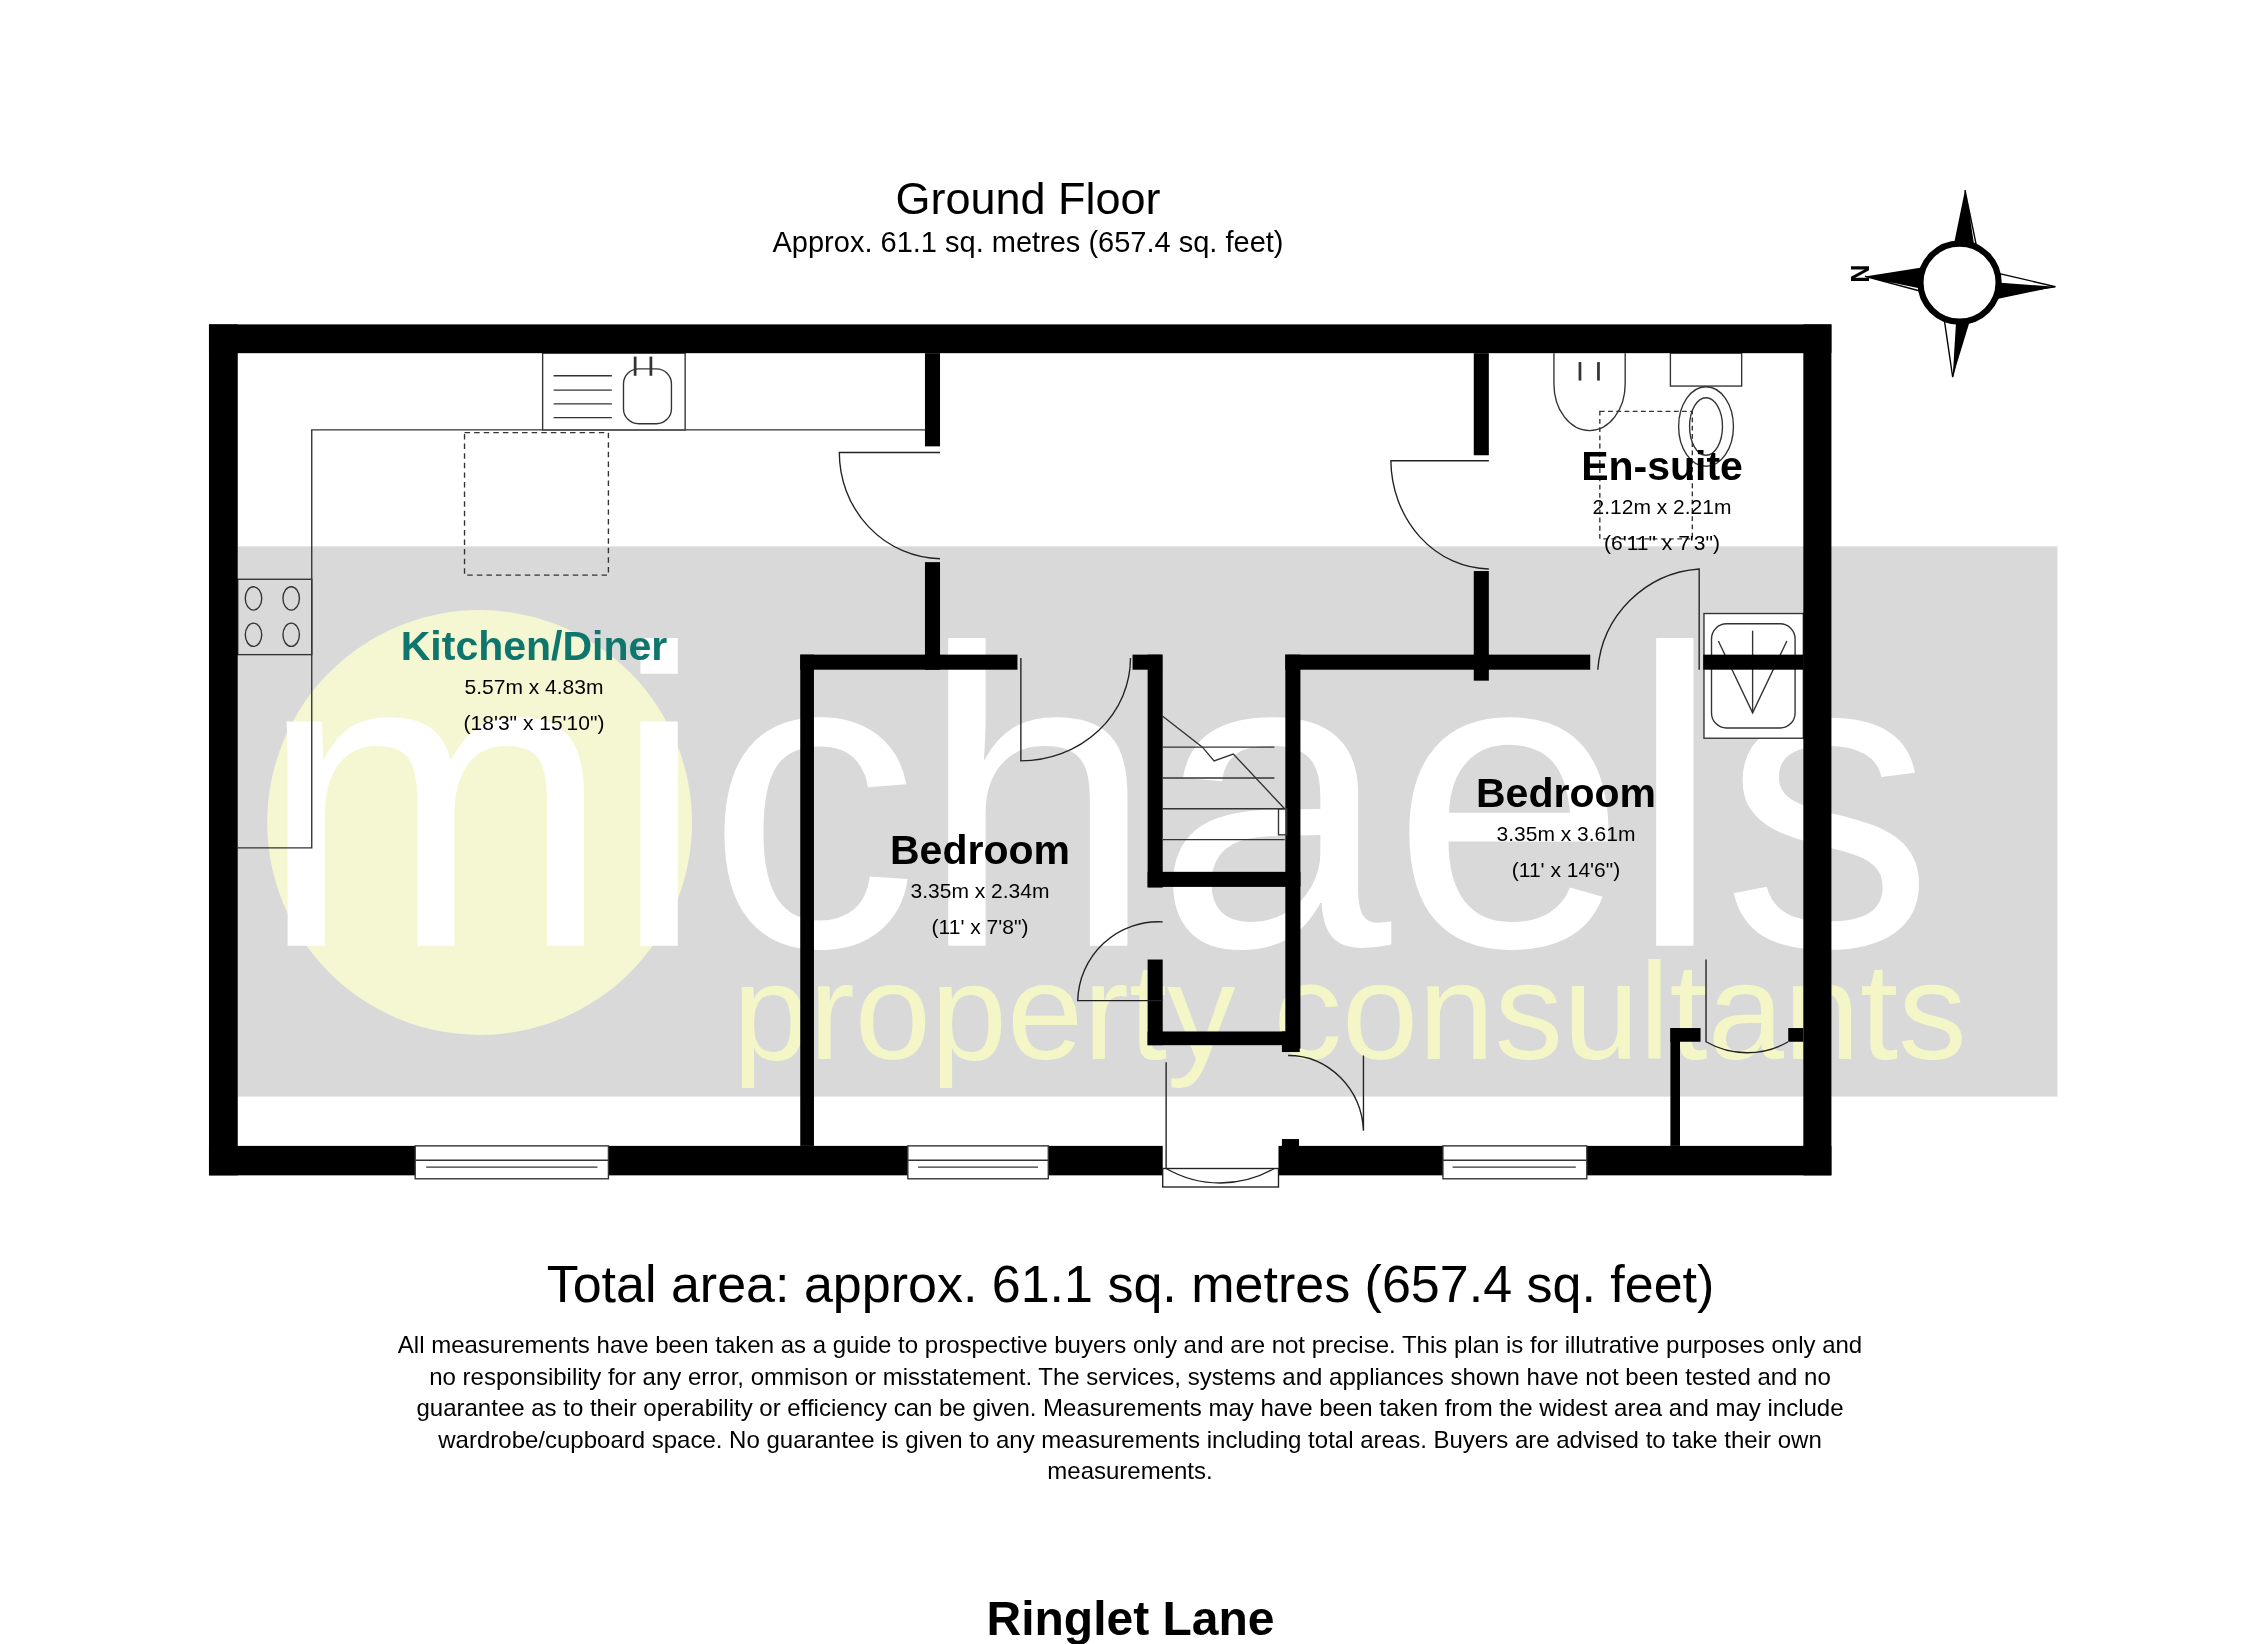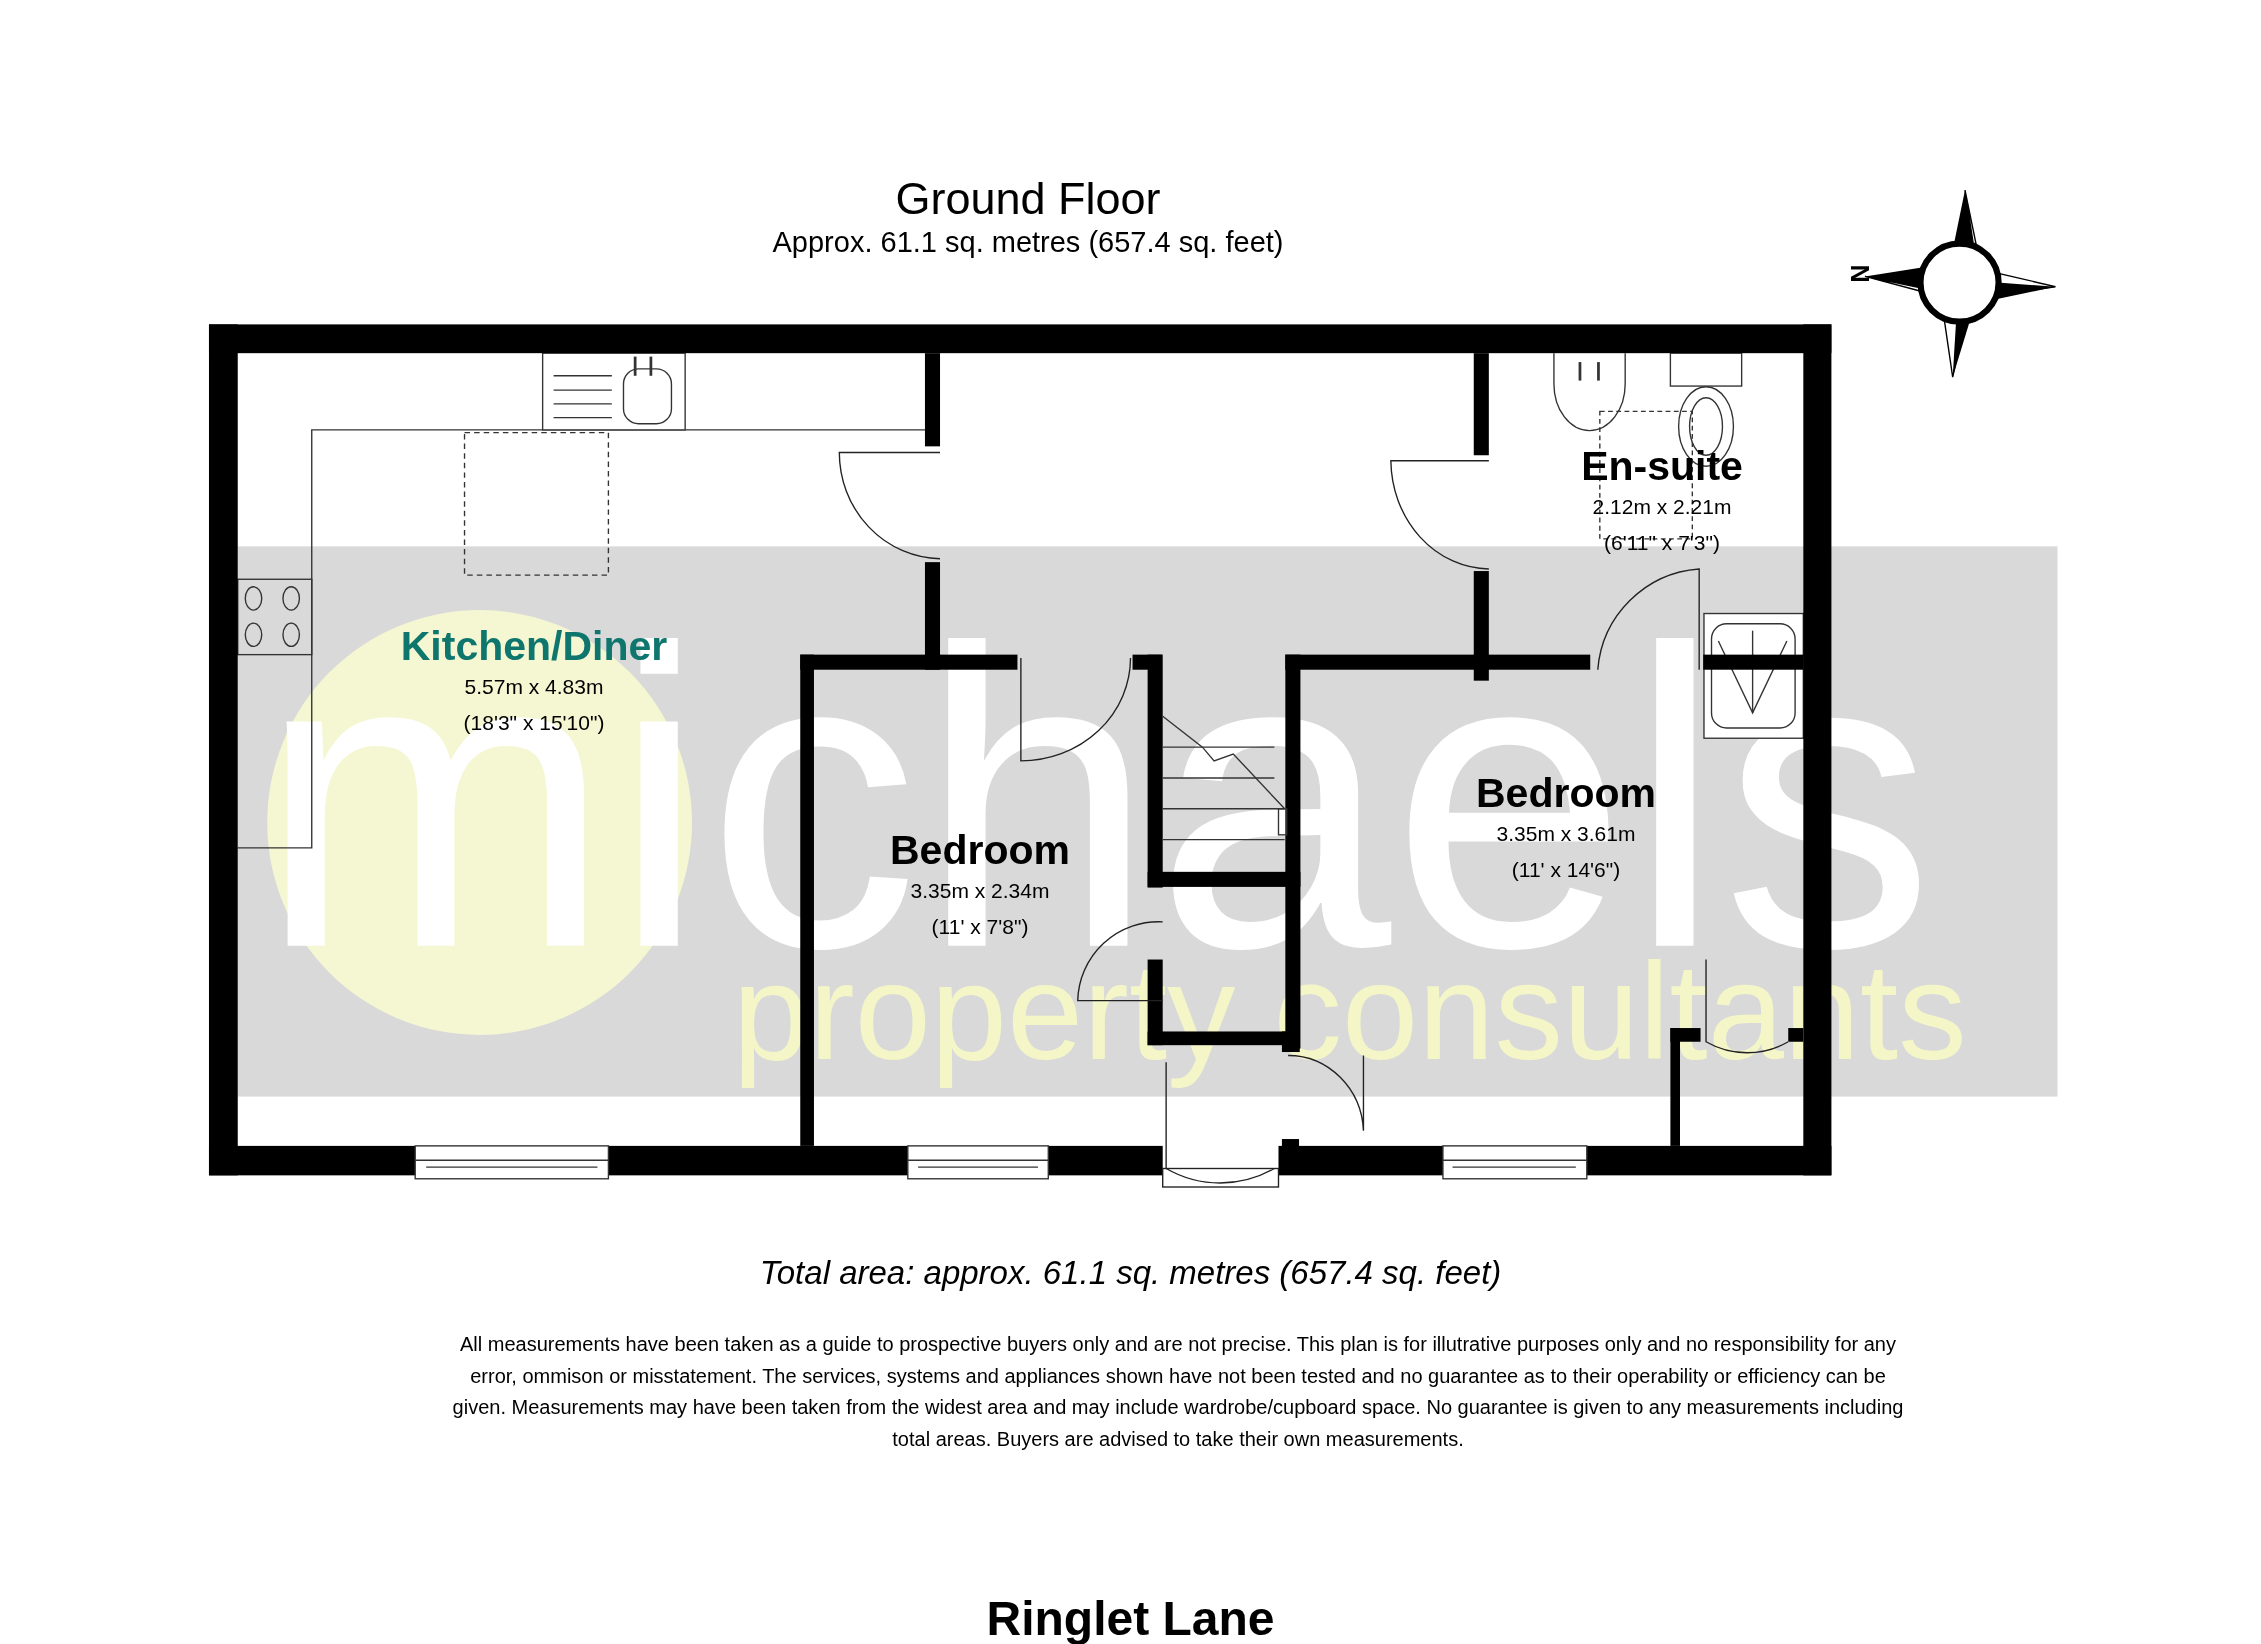--- a/index.html
+++ b/index.html
@@ -6,22 +6,22 @@
   body{width:2261px;height:1645px;position:relative;overflow:hidden;font-family:"Liberation Sans",sans-serif;color:#000;}
   .abs{position:absolute;}
   .center{text-align:center;}
   #plan-svg{position:absolute;left:0;top:0;width:2261px;height:1645px;}
   .title{left:0;width:2056px;top:173px;font-size:45px;font-weight:normal;}
   .subtitle{left:0;width:2056px;top:226px;font-size:29px;}
   .room-name{font-weight:bold;font-size:41px;line-height:45px;white-space:nowrap;}
   .room-dim{font-size:21px;line-height:36px;white-space:nowrap;}
   .room{position:absolute;text-align:center;transform:translateX(-50%);}
   .kitchen .room-name{color:#0f766e;}
-  .total{left:0;width:2261px;top:1254px;font-size:33px;font-style:italic;}
-  .disclaimer{left:397px;width:1466px;top:1329px;font-size:20px;line-height:31.5px;margin-left:48px;}
+  .total{left:0;width:2261px;top:1254px;font-size:52px;}
+  .disclaimer{left:397px;width:1466px;top:1329px;font-size:24px;line-height:31.5px;}
   .credit{left:0;width:2261px;top:1521px;font-size:25px;line-height:31.5px;}
   .address{left:0;width:2261px;top:1591px;font-size:48px;font-weight:bold;}
   .north-label{left:1850px;top:259px;font-size:25px;font-weight:bold;transform:rotate(90deg);}
   .wm{font-family:"Liberation Sans",sans-serif;}
 </style>
 </head>
 <body>
 
 <svg id="plan-svg" viewBox="0 0 3300 2400" xmlns="http://www.w3.org/2000/svg">
 

